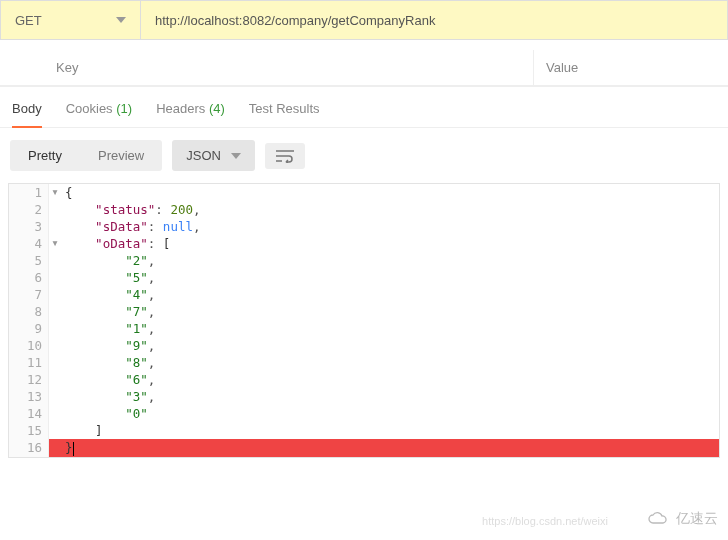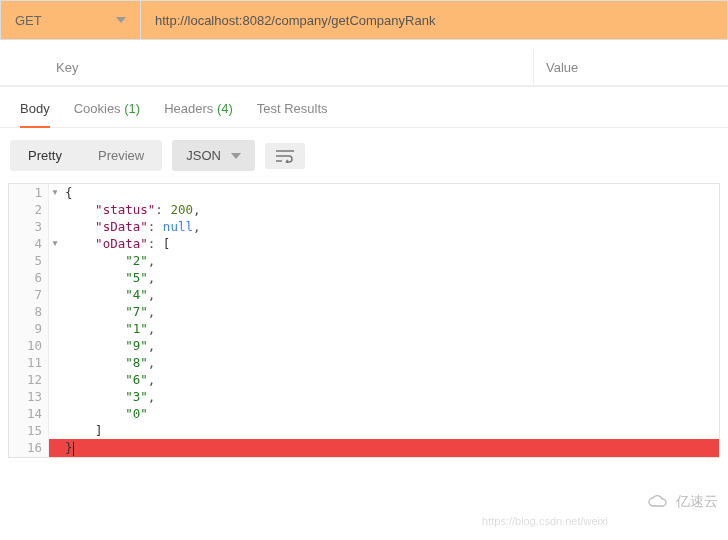--- a/index.html
+++ b/index.html
@@ -1,30 +1,30 @@
 <!DOCTYPE html>
 <html><head>
 <meta charset="utf-8">
 <style>
 * { margin: 0; padding: 0; box-sizing: border-box; }
 body { font-family: -apple-system, "Segoe UI", Arial, sans-serif; font-size: 13px; color: #505050; background: #fff; width: 728px; }
 
-.request-bar { display: flex; border: 1px solid #ddd; background: #fdba74; height: 40px; }
+.request-bar { display: flex; border: 1px solid #ddd; background: #fef9c3; height: 40px; }
 .method-select { display: flex; align-items: center; justify-content: space-between; width: 140px; padding: 0 14px; border-right: 1px solid #ddd; cursor: pointer; }
 .method-text { color: #666; font-weight: 500; }
 .caret { border-left: 5px solid transparent; border-right: 5px solid transparent; border-top: 6px solid #999; }
 .url-input { flex: 1; border: none; background: transparent; padding: 0 14px; color: #555; font-size: 13px; outline: none; }
 
 .params-row { display: flex; border-bottom: 1px solid #eee; margin-top: 10px; }
 .params-handle { width: 44px; border-bottom: 1px solid #eee; }
 .params-key, .params-value { padding: 10px 12px; color: #888; }
 .params-key { width: 490px; border-right: 1px solid #eee; border-bottom: 1px solid #eee; }
 .params-value { flex: 1; border-bottom: 1px solid #eee; }
 
-.resp-tabs { display: flex; gap: 24px; padding: 14px 20px 0; border-bottom: 1px solid #eee; }
+.resp-tabs { display: flex; gap: 24px; padding: 14px 12px 0; border-bottom: 1px solid #eee; }
 .resp-tab { padding-bottom: 10px; color: #888; cursor: pointer; }
 .resp-tab.active { color: #444; border-bottom: 2px solid #ff6c37; margin-bottom: -1px; }
 .resp-tab .count { color: #3a9a3a; }
 
 .toolbar { display: flex; align-items: center; gap: 10px; padding: 12px 10px; }
 .btn-group { display: flex; background: #eee; border-radius: 3px; overflow: hidden; align-items: flex-end; }
 .btn { padding: 8px 18px; color: #777; cursor: pointer; font-size: 13px; }
 .btn.active { color: #333; }
 .json-select { display: flex; align-items: center; gap: 10px; background: #e5e5e5; padding: 8px 14px; border-radius: 3px; cursor: pointer; }
 .wrap-btn { background: #eee; padding: 6px 10px; border-radius: 3px; cursor: pointer; display: flex; align-items: center; }
@@ -35,21 +35,21 @@
 .gutter { width: 40px; text-align: right; padding: 1px 6px 1px 0; color: #aaa; background: #fafafa; border-right: 1px solid #eee; user-select: none; }
 .fold { width: 12px; text-align: center; color: #999; user-select: none; }
 .code { padding: 1px 0 1px 4px; white-space: pre; }
 .brace { color: #333; }
 .key { color: #941352; }
 .num { color: #4d7c0f; }
 .null { color: #3b82f6; }
 .str { color: #1e7a1e; }
 .cursor { border-left: 1px solid #000; display: inline-block; height: 14px; vertical-align: middle; }
 
-.watermark { position: absolute; right: 10px; top: 493px; display: flex; align-items: center; gap: 6px; color: #bbb; font-size: 14px; }
+.watermark { position: absolute; right: 10px; top: 510px; display: flex; align-items: center; gap: 6px; color: #bbb; font-size: 14px; }
 .wm-url { position: absolute; right: 120px; top: 515px; color: #ddd; font-size: 11px; }
 </style>
 </head>
 <body>
 
 <div class="request-bar">
   <div class="method-select">
     <span class="method-text">GET</span>
     <span class="caret"></span>
   </div>

